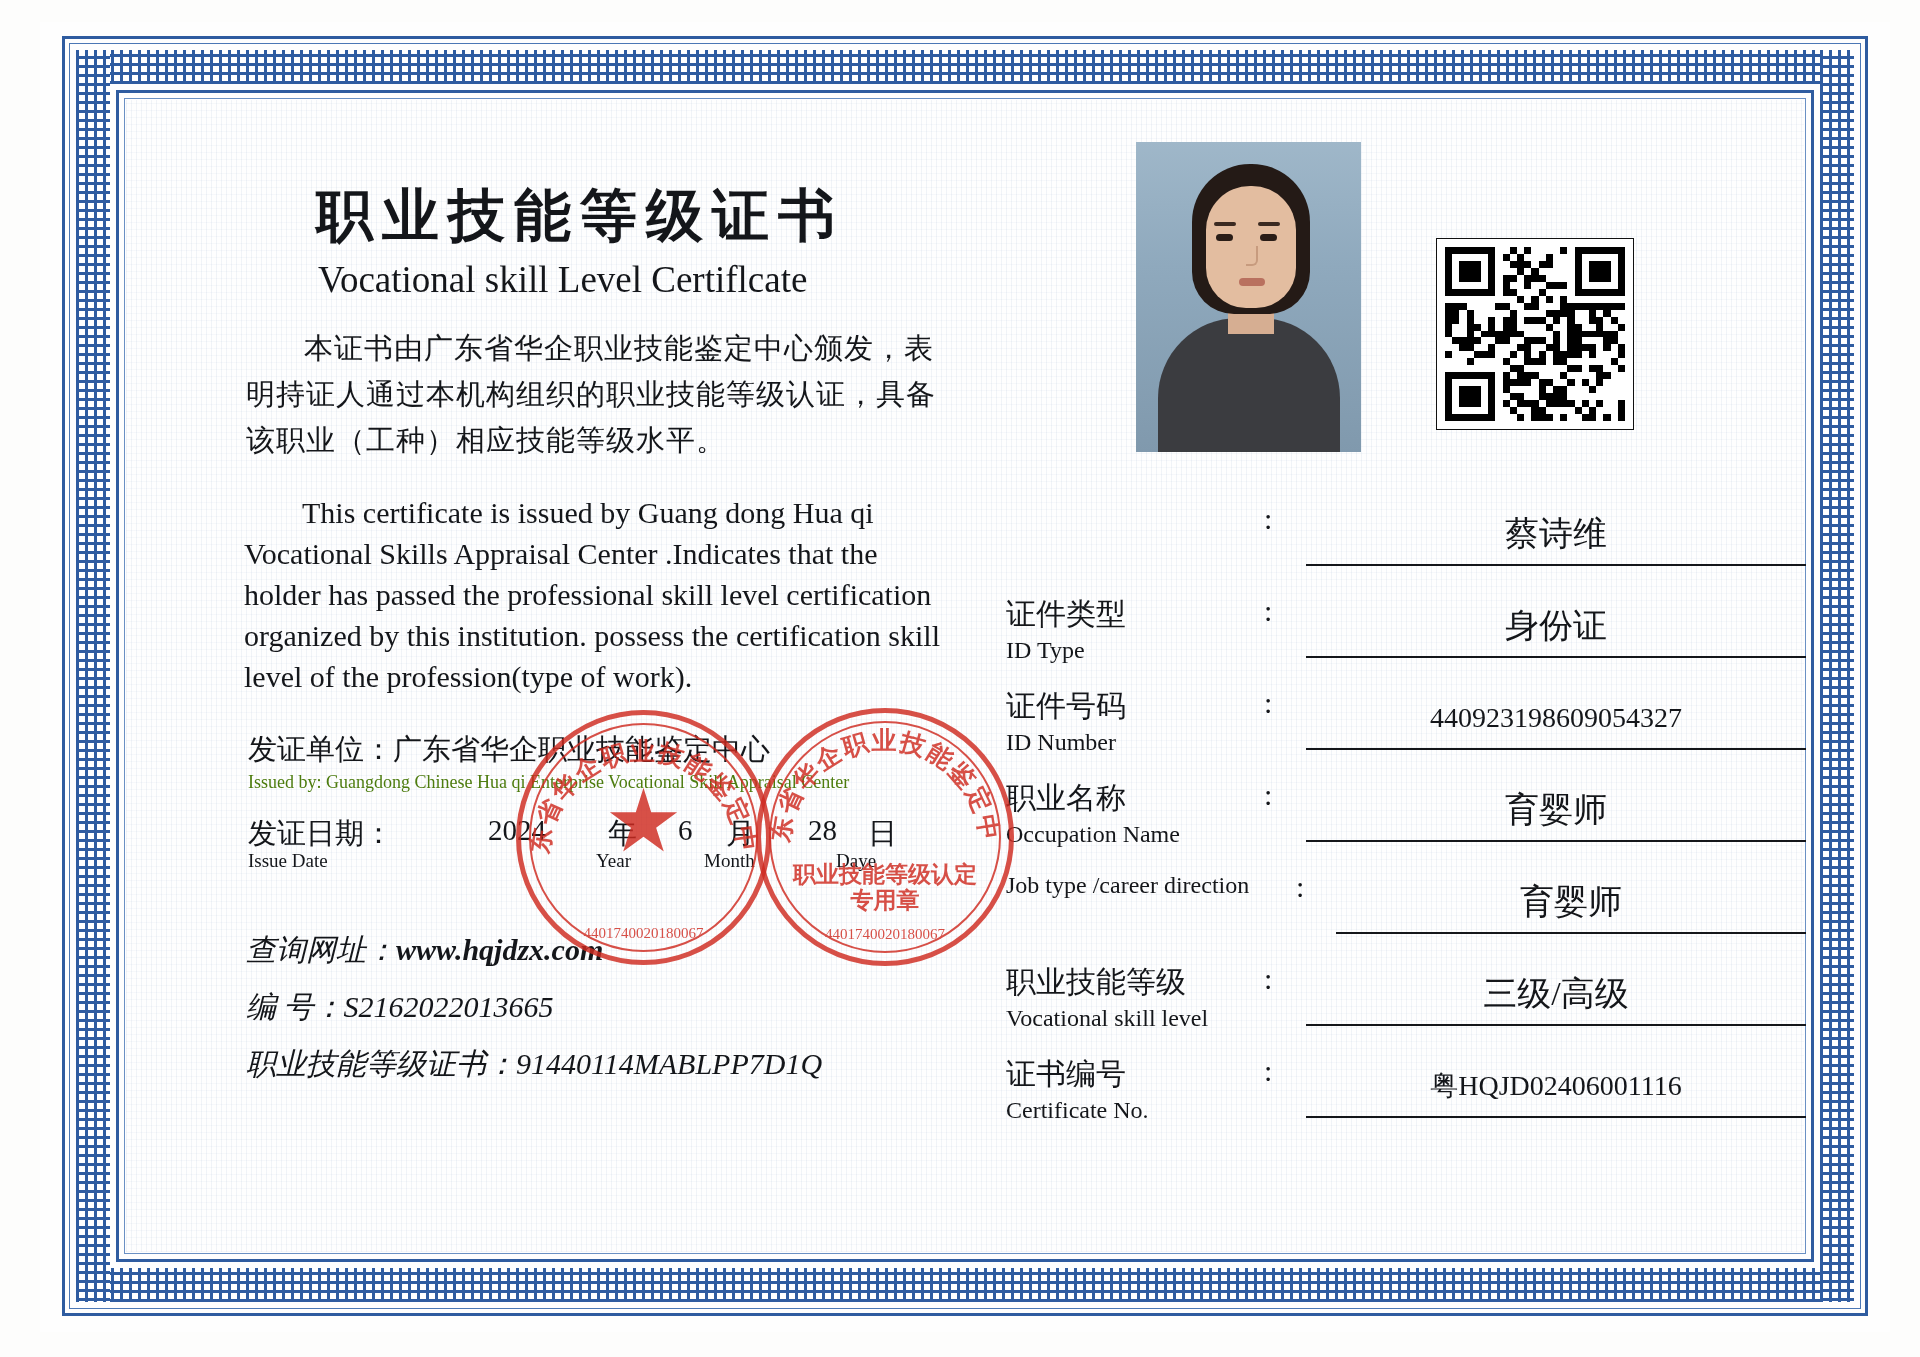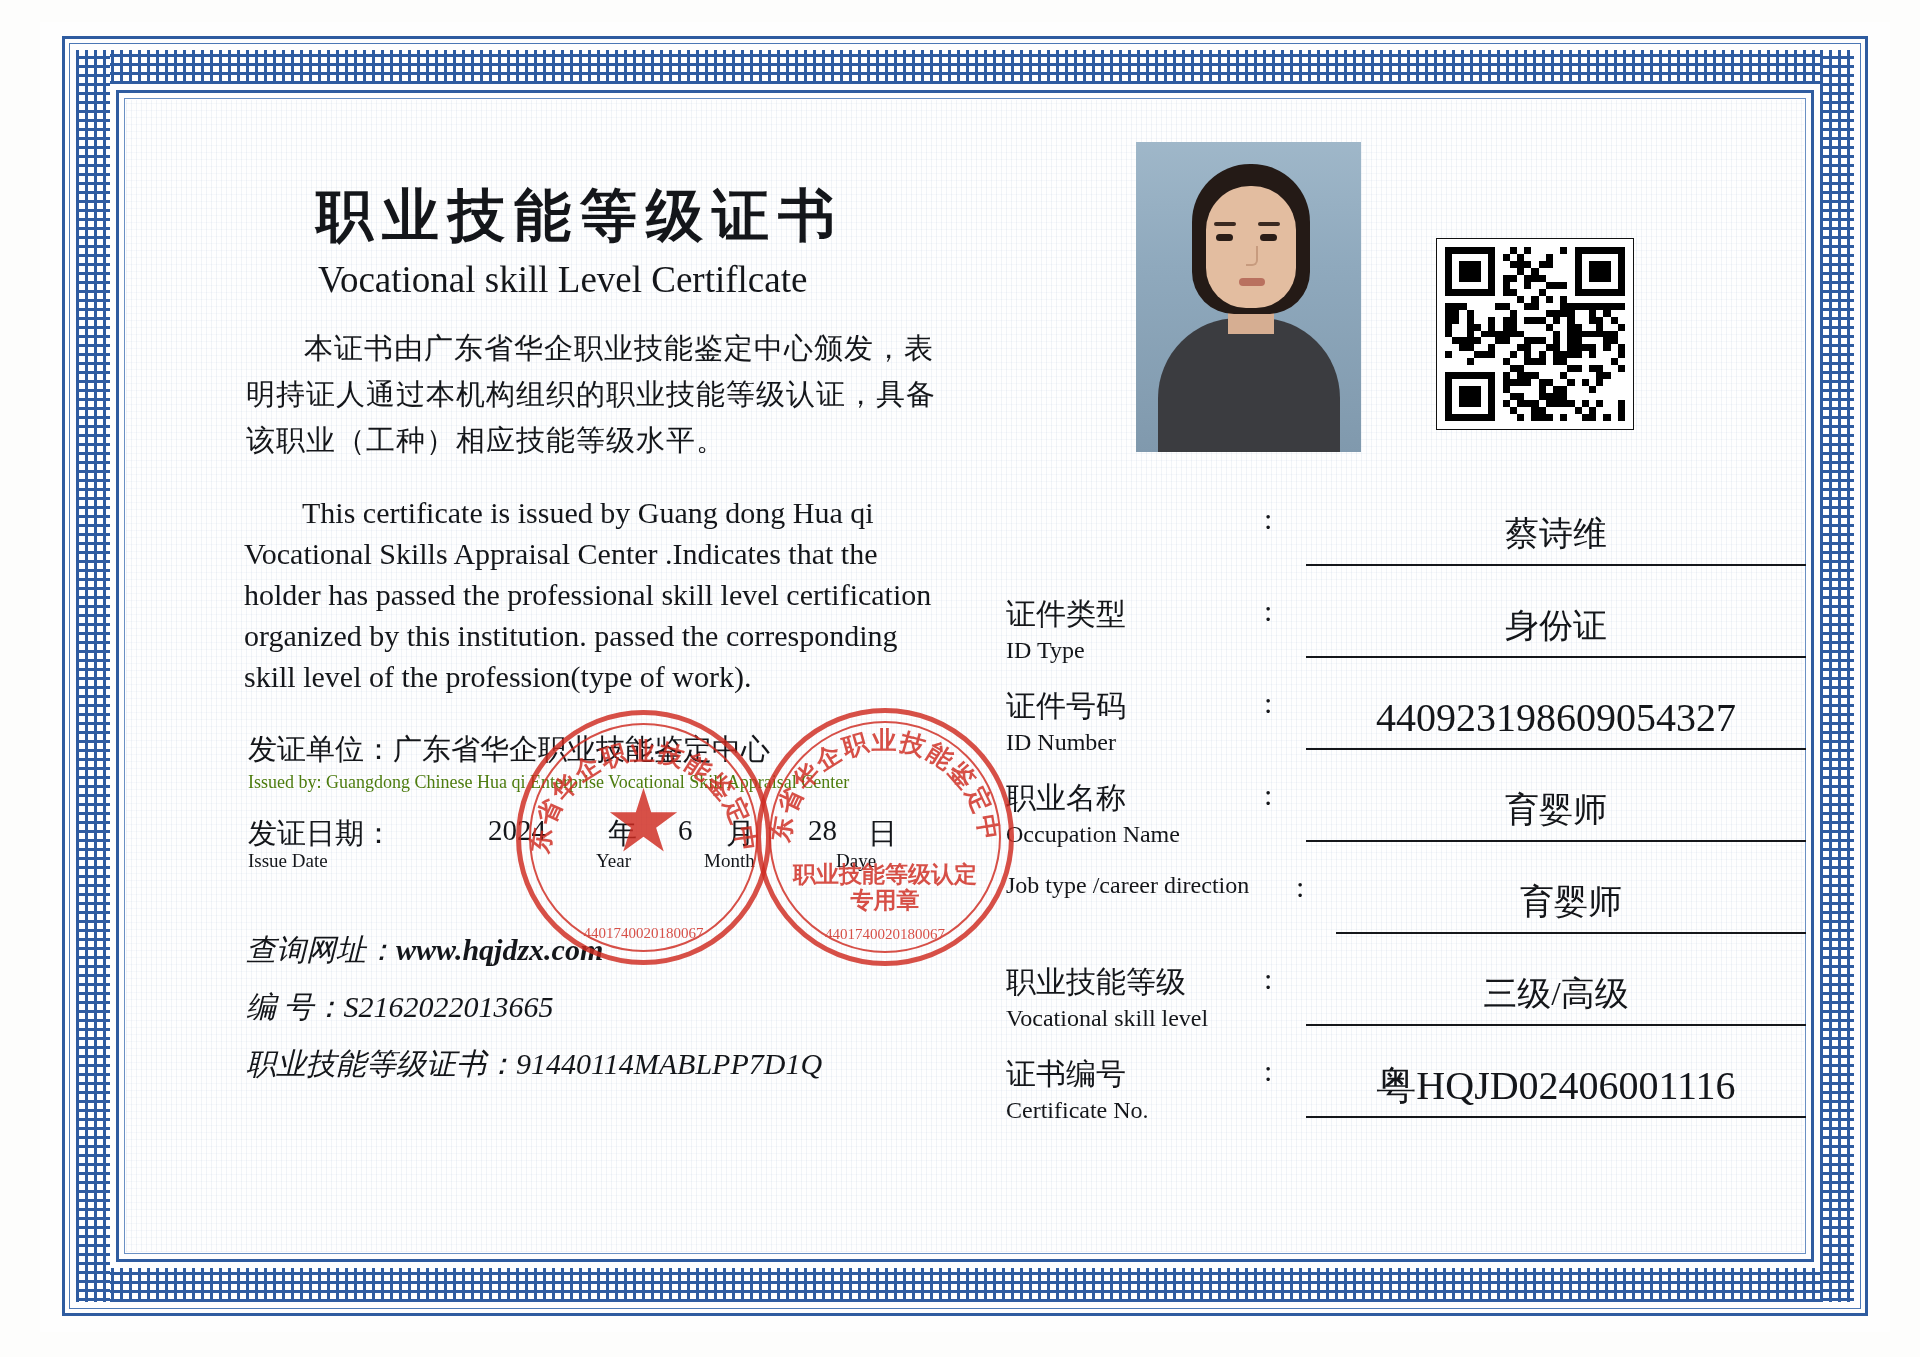--- a/index.html
+++ b/index.html
@@ -376,21 +376,21 @@
     font-size: 30px;
     color: #14161a;
   }
   .f-value {
     position: absolute;
     left: 300px;
     right: 0;
     top: 8px;
     height: 56px;
     border-bottom: 2px solid #14161a;
-    font-size: 40px;
+    font-size: 28px;
     color: #14161a;
     text-align: center;
     line-height: 52px;
     white-space: nowrap;
     overflow: hidden;
   }
   .f-value.cnbig { font-size: 34px; }
 
   
   .seal {
@@ -478,21 +478,21 @@
     <div class="border-inner"></div>
     <div class="border-inner2"></div>
     <div class="texture"></div>
 
     <div class="content">
 
       <div class="title-cn">职业技能等级证书</div>
       <div class="title-en">Vocational skill Level  Certiflcate</div>
 
       <div class="para-cn">本证书由广东省华企职业技能鉴定中心颁发，表明持证人通过本机构组织的职业技能等级认证，具备该职业（工种）相应技能等级水平。</div>
-      <div class="para-en">This certificate is issued by Guang dong Hua qi Vocational Skills Appraisal Center .Indicates that the holder has passed the professional skill level certification organized by this institution. passed the corresponding  skill level of the profession(type of  work).</div>
+      <div class="para-en">This certificate is issued by Guang dong Hua qi Vocational Skills Appraisal Center .Indicates that the holder has passed the professional skill level certification organized by this institution. possess the certification  skill level of the profession(type of  work).</div>
 
       <div class="issuer-row">
         <div class="issuer-cn">
           <span>发证单位：</span><span>广东省华企职业技能鉴定中心</span>
         </div>
         <div class="issuer-en">
           <span>Issued by:</span>
           <span>Guangdong Chinese Hua qi Enterprise Vocational Skill Appraisal Center</span>
         </div>
       </div>

